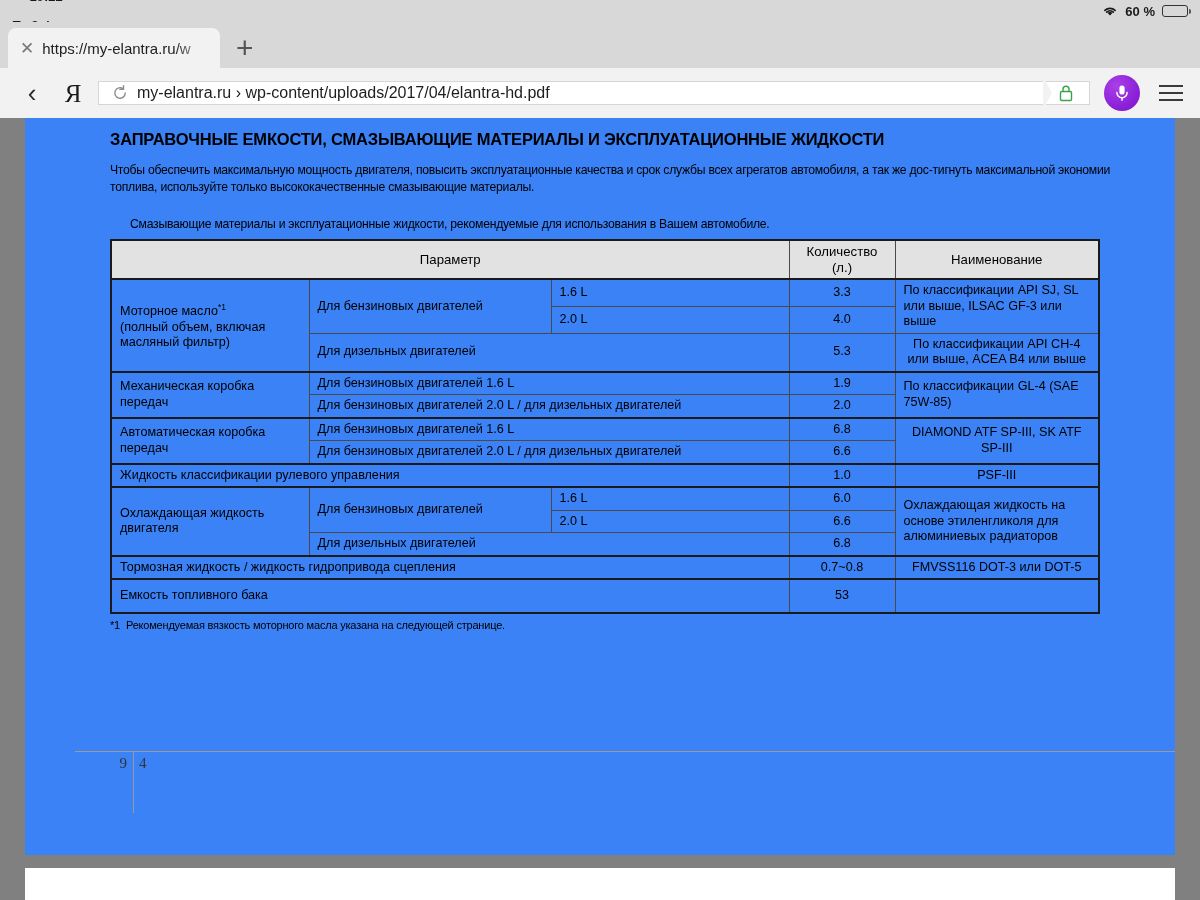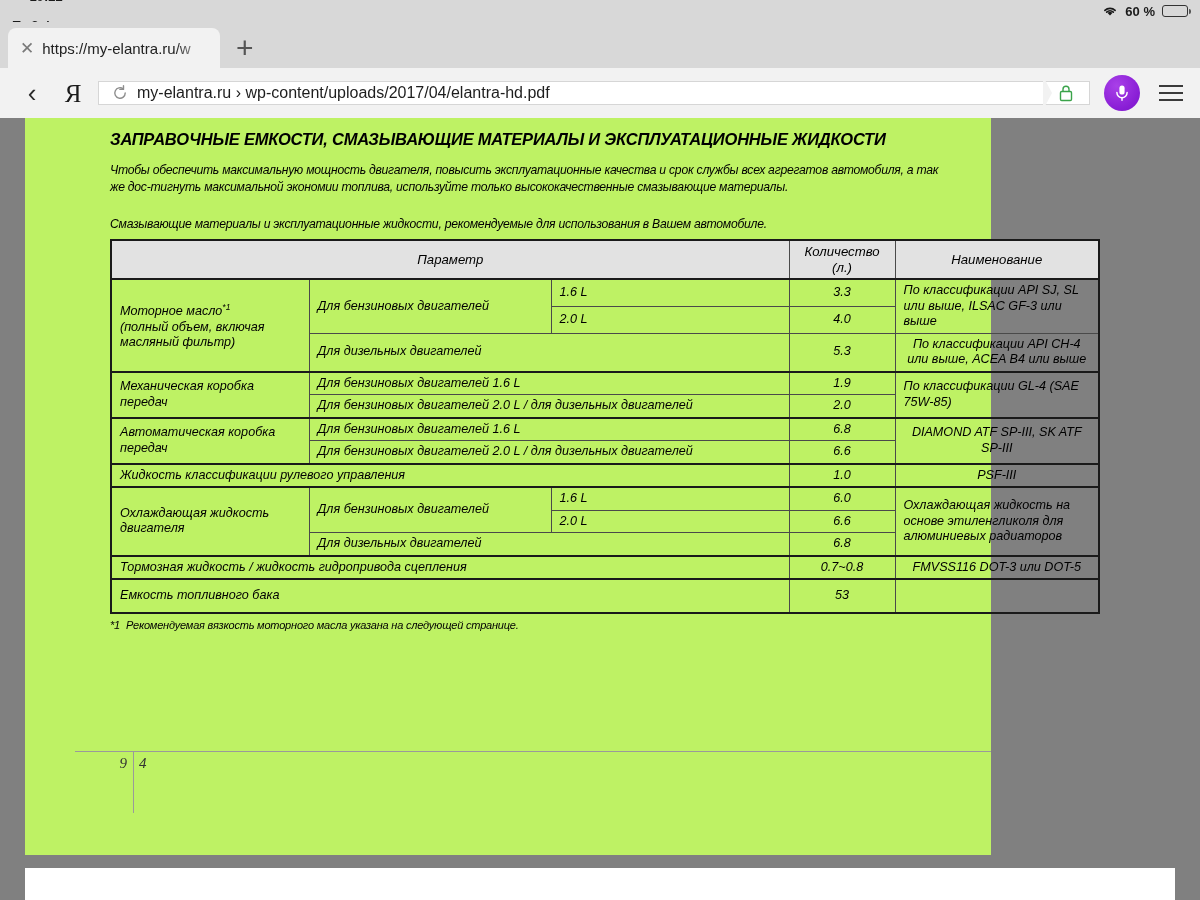--- a/index.html
+++ b/index.html
@@ -104,40 +104,39 @@
     display: flex; flex-direction: column; gap: 5px; align-items: center;
   }
   .menu-btn i { display: block; width: 24px; height: 2px; background: #3a3a3a; }
 
   
   .viewer {
     position: absolute; top: 118px; left: 0; width: 1200px; height: 782px;
     background: #808080;
   }
   .pdf-page {
-    position: absolute; left: 25px; top: 0; width: 966px; height: 737px;
-    background: #bef264;
-    font-style: italic;
+    position: absolute; left: 25px; top: 0; width: 1150px; height: 737px;
+    background: #3b82f6;
   }
   .pdf-page-next {
     position: absolute; left: 25px; top: 750px; width: 1150px; height: 32px;
     background: #ffffff;
   }
 
   
   .doc { padding: 12px 52px 0 85px; color: #000; }
   .doc-title {
     font-size: 16.5px; font-weight: bold; letter-spacing: -0.2px;
     margin-bottom: 13px; white-space: nowrap;
   }
   .doc-para {
     font-size: 12.2px; line-height: 16.5px; letter-spacing: -0.25px;
     margin-bottom: 22px;
   }
-  .doc-para2 { font-size: 12.2px; letter-spacing: -0.25px; margin-bottom: 8px; }
+  .doc-para2 { font-size: 12.2px; letter-spacing: -0.25px; margin-bottom: 8px; margin-left: 20px; }
 
   
   table.spec {
     border-collapse: collapse; table-layout: fixed;
     width: 990px; border: 2px solid #1a1a1a;
     font-size: 12.6px; color: #000;
   }
   table.spec td, table.spec th {
     border: 1px solid #4a4a4a;
     padding: 3px 8px; vertical-align: middle; font-weight: normal;

